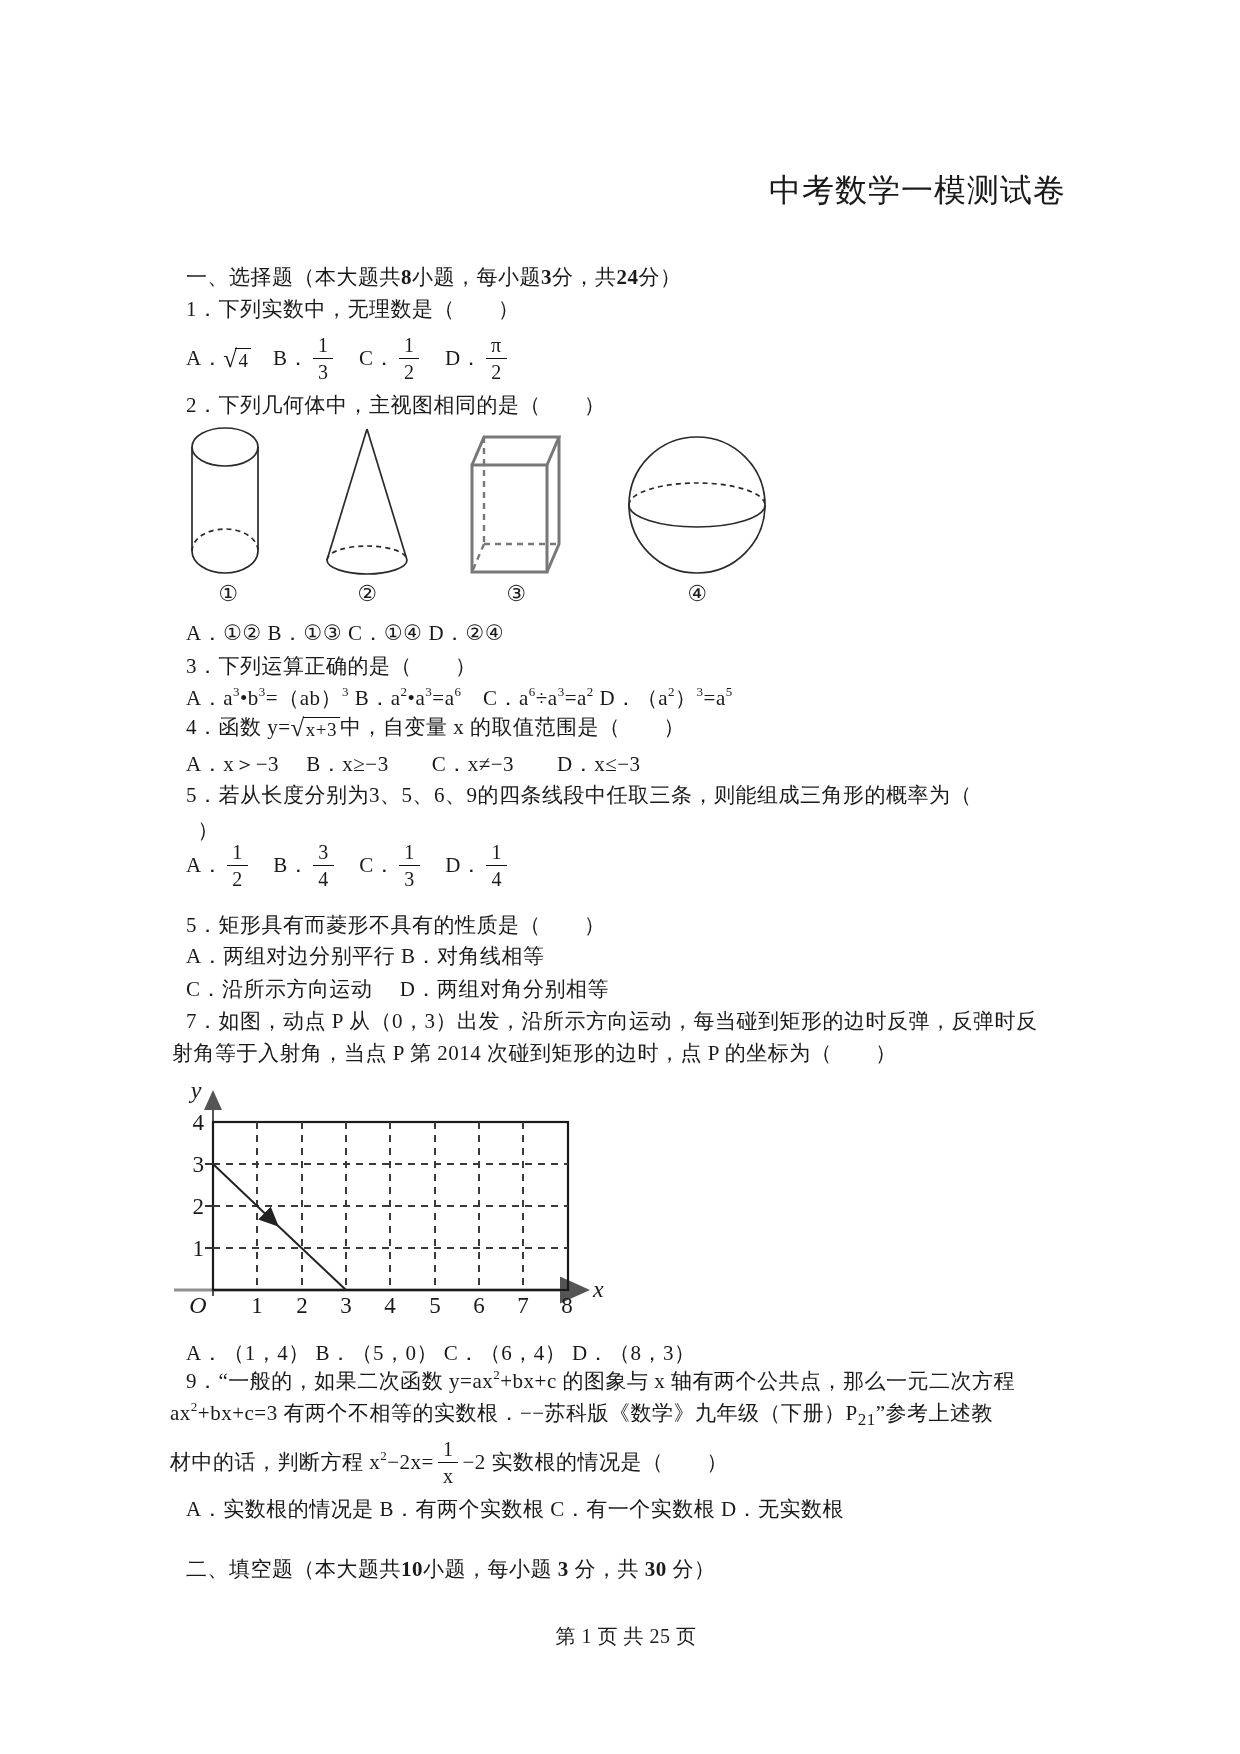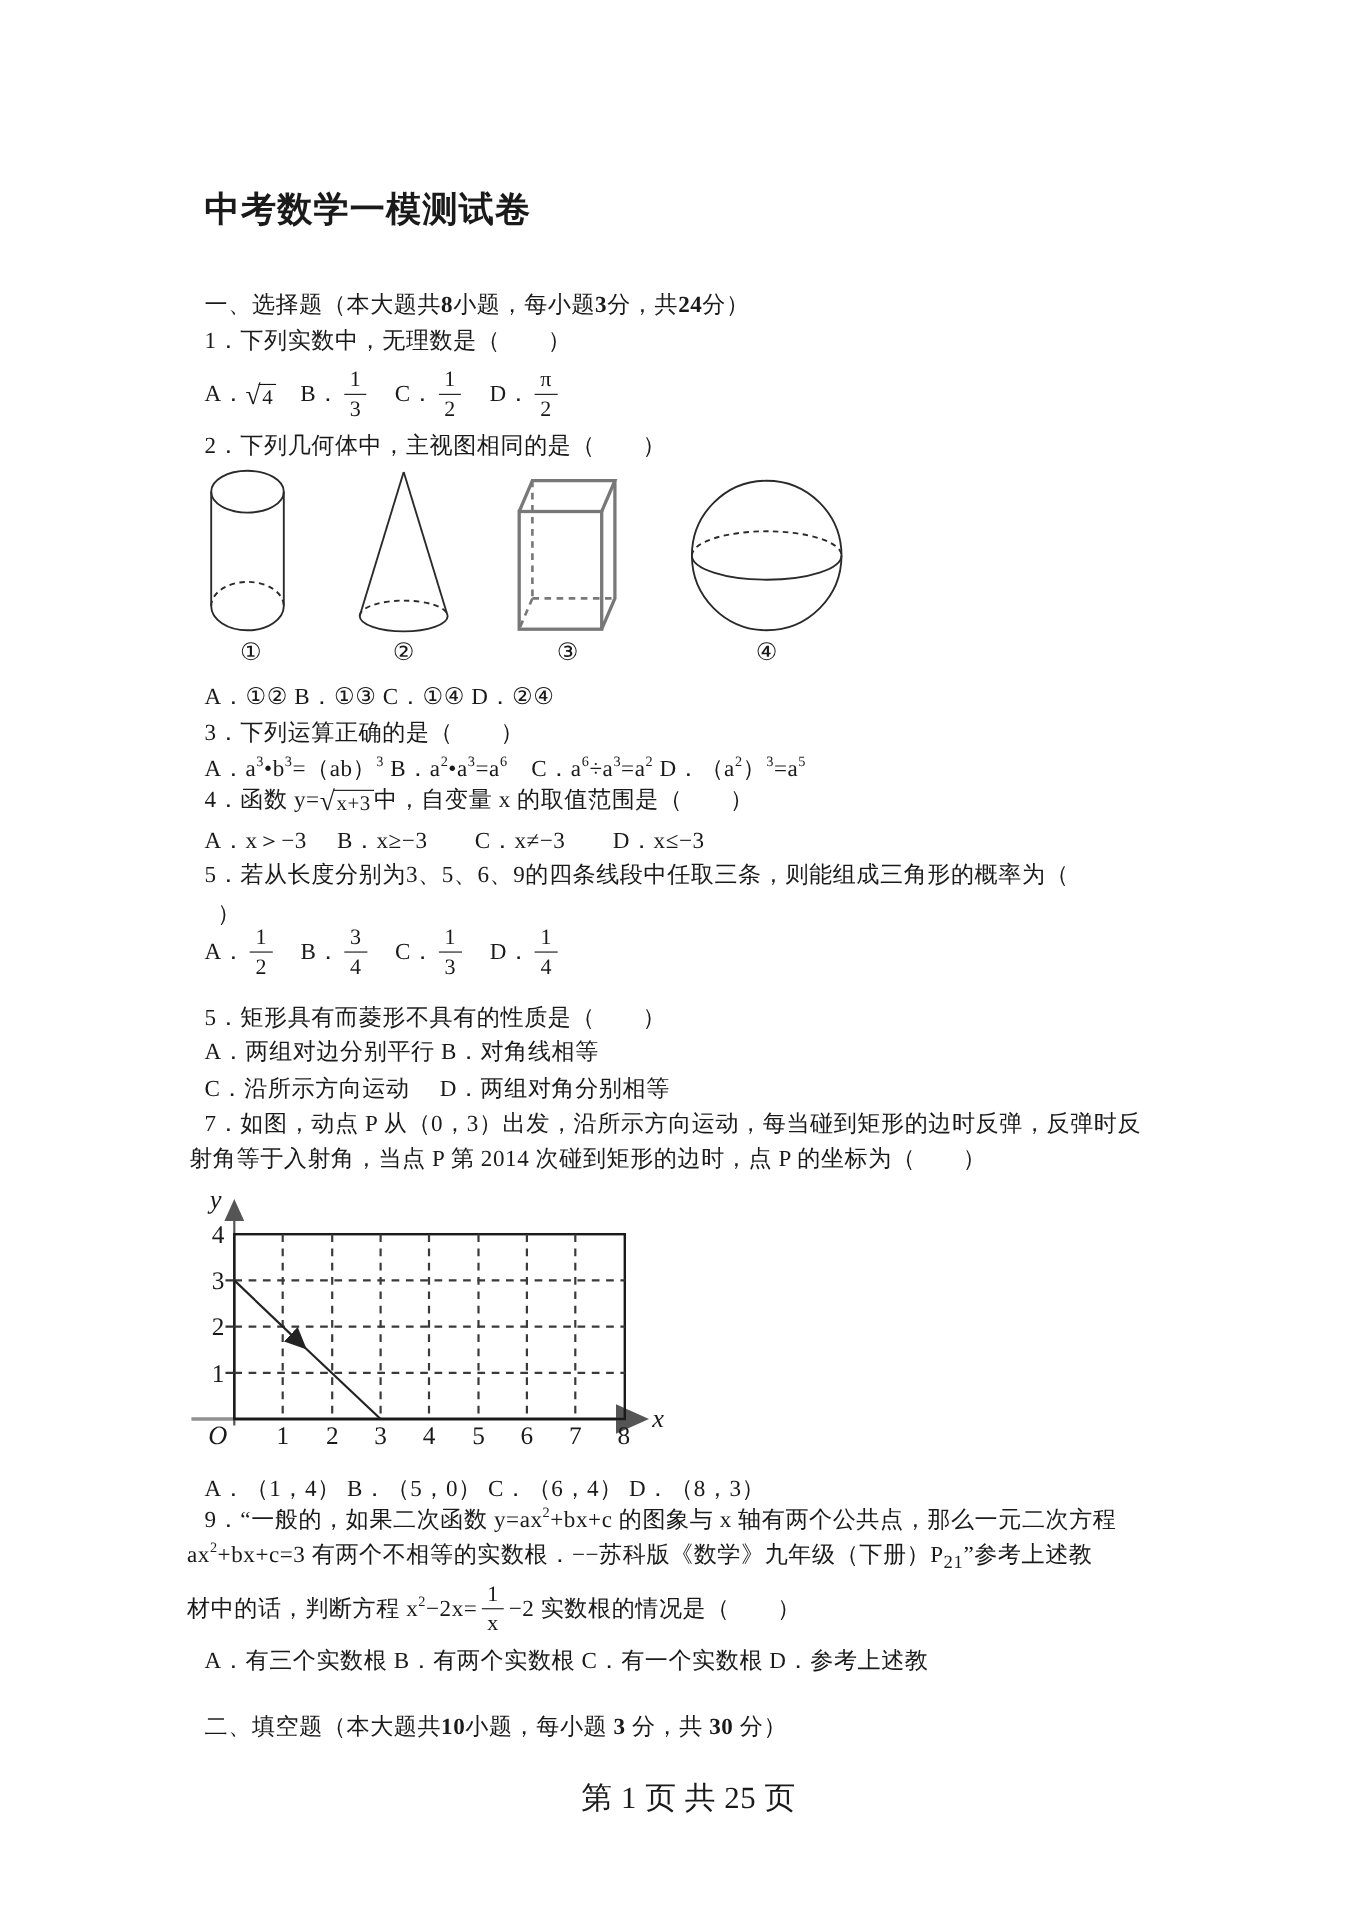--- a/index.html
+++ b/index.html
@@ -14,29 +14,29 @@
   .line{
     position:absolute;
     left:186px;
     font-size:21px;
     line-height:30px;
     white-space:nowrap;
     letter-spacing:0.5px;
   }
   .title{
     left:186px;width:880px;
-    text-align:left;
+    text-align:right;
     font-size:32px;line-height:40px;
-    font-weight:bold;
+    font-weight:normal;
     letter-spacing:1px;
   }
   .footer{
     left:186px;width:880px;
     text-align:center;
-    font-size:28px;line-height:28px;
+    font-size:20px;line-height:28px;
   }
   .b{font-weight:bold;}
   .sup{font-size:13px;position:relative;top:-9px;line-height:0;}
   .sub{font-size:17px;position:relative;top:5px;line-height:0;}
   .frac{
     display:inline-flex;flex-direction:column;align-items:center;
     vertical-align:middle;margin:0 4px;line-height:1;font-size:20px;
     transform:translateY(-2px);
   }
   .frac .fn{padding:1px 5px 3px;border-bottom:1.6px solid #111;}
@@ -205,16 +205,16 @@
   <text x="567" y="1313" text-anchor="middle">8</text>
 </svg>
 
 <div class="line" style="top:1338px"><span>A．（1，4）  B．（5，0）  C．（6，4）  D．（8，3）</span></div>
 <div class="line" style="top:1366px"><span>9．“一般的，如果二次函数 y=ax</span><span class="sup">2</span><span>+bx+c 的图象与 x 轴有两个公共点，那么一元二次方程</span></div>
 <div class="line" style="top:1398px;left:170px"><span>ax</span><span class="sup">2</span><span>+bx+c=3 有两个不相等的实数根．−−苏科版《数学》九年级（下册）P</span><span class="sub">21</span><span>”参考上述教</span></div>
 <div class="line" style="top:1440px;left:170px"><span>材中的话，判断方程 x</span><span class="sup">2</span><span>−2x=</span><span class="frac">
       <span class="fn">1</span>
       <span class="fd">x</span>
     </span><span>−2 实数根的情况是（　　）</span></div>
-<div class="line" style="top:1494px"><span>A．有三个实数根 B．有两个实数根 C．有一个实数根 D．参考上述教</span></div>
+<div class="line" style="top:1494px"><span>A．实数根的情况是 B．有两个实数根 C．有一个实数根 D．无实数根</span></div>
 <div class="line" style="top:1554px"><span>二、填空题（本大题共</span><span class="b">10</span><span>小题，每小题 </span><span class="b">3</span><span> 分，共 </span><span class="b">30</span><span> 分）</span></div>
 
 <div class="line footer" style="top:1622px">第 1 页 共 25 页</div>
 
 </body></html>

